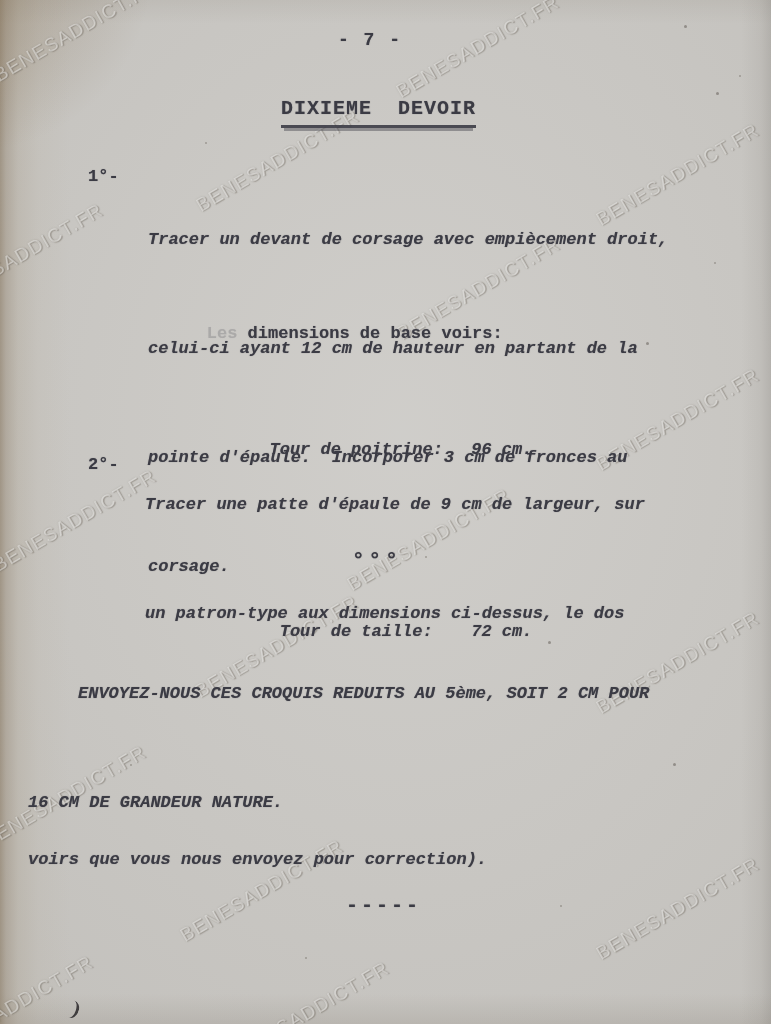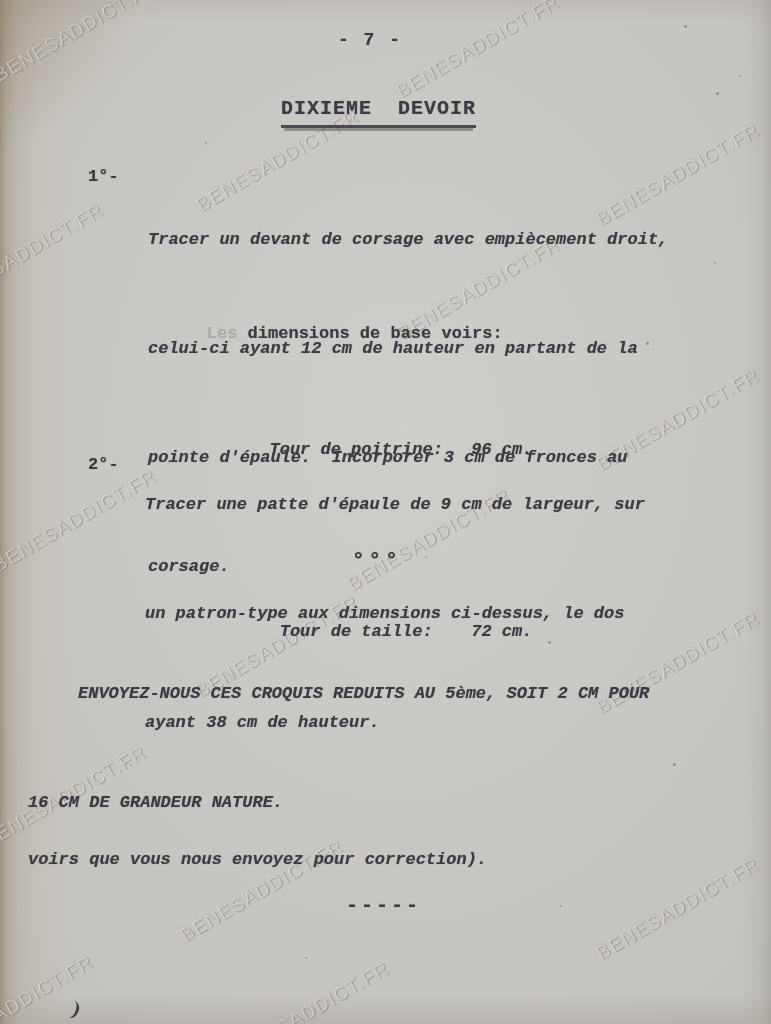--- a/index.html
+++ b/index.html
@@ -108,21 +108,20 @@
     </div>
     <div class="dimrow">
       <span class="lbl">Tour de taille:</span><span>72 cm.</span>
     </div>
   </div>
 
   <div class="tw" style="left:88px;top:455px">2°-</div>
   <div class="tw lines" style="left:145px;top:414px">
     <div>Tracer une patte d'épaule de 9 cm de largeur, sur</div>
     <div>un patron-type aux dimensions ci-dessus, le dos</div>
-    <div>ayant 38 cm de hauteur.</div>
   </div>
 
   <div class="tw sep" style="left:352px;top:549px">°°°</div>
 
   <div class="tw lines" style="left:28px;top:603px">
     <div class="indent1">ENVOYEZ-NOUS CES CROQUIS REDUITS AU 5ème, SOIT 2 CM POUR</div>
     <div>16 CM DE GRANDEUR NATURE.</div>
   </div>
 
   <div class="tw lines" style="left:28px;top:769px">

